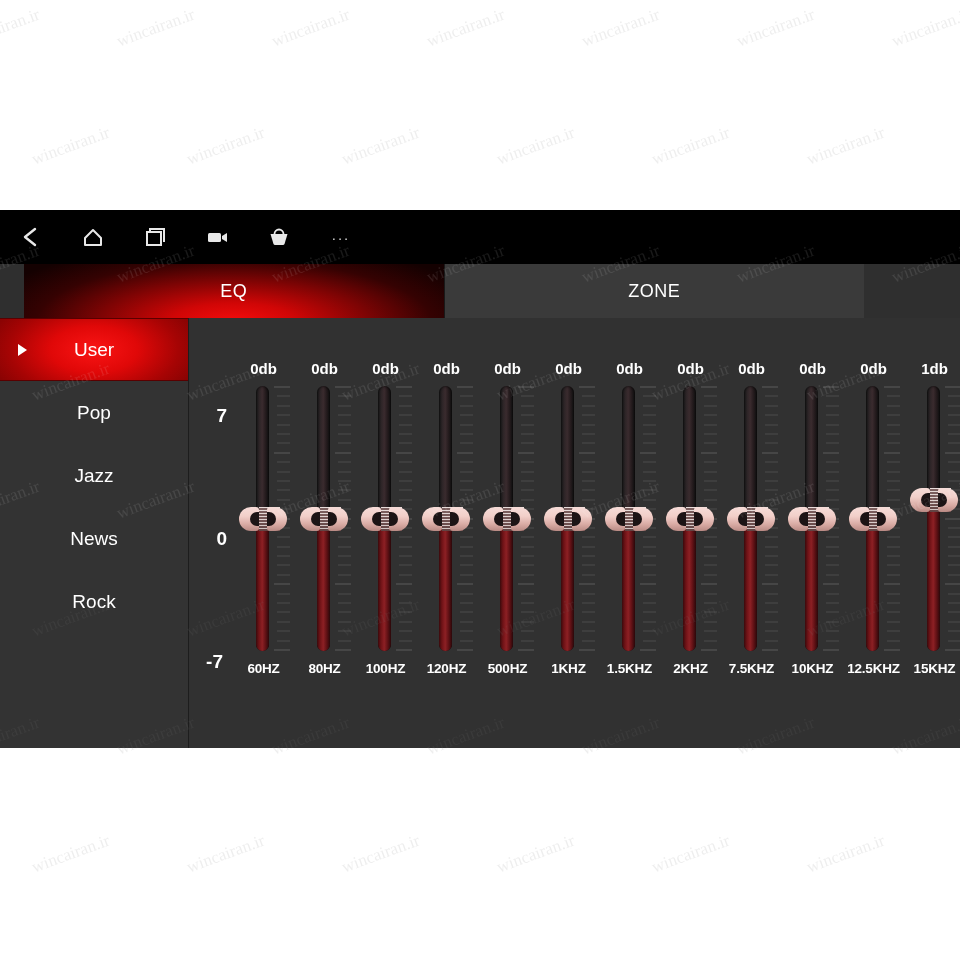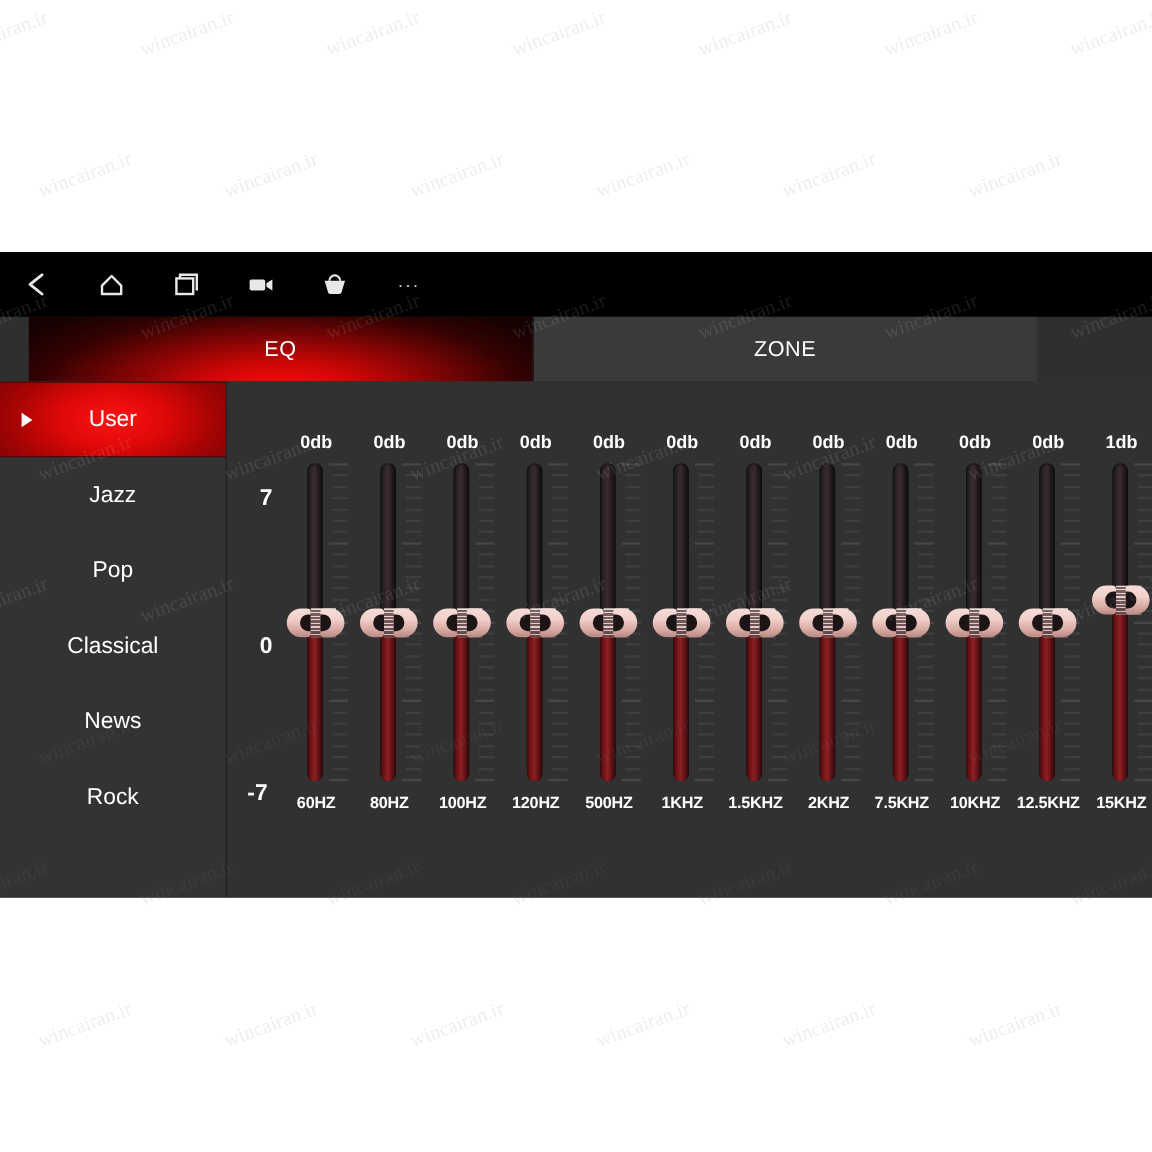--- a/index.html
+++ b/index.html
@@ -369,27 +369,24 @@
     </div>
 
     <div id="eqbody">
 
       <div id="sidebar">
         <div class="preset selected">
           <span class="caret"></span>
           <span>User</span>
         </div>
         <div class="preset">
-          <span>Jazz</span>
-        </div>
-        <div class="preset">
           <span>Pop</span>
         </div>
         <div class="preset">
-          <span>Classical</span>
+          <span>Jazz</span>
         </div>
         <div class="preset">
           <span>News</span>
         </div>
         <div class="preset">
           <span>Rock</span>
         </div>
       </div>
 
       <div id="eqpanel">

